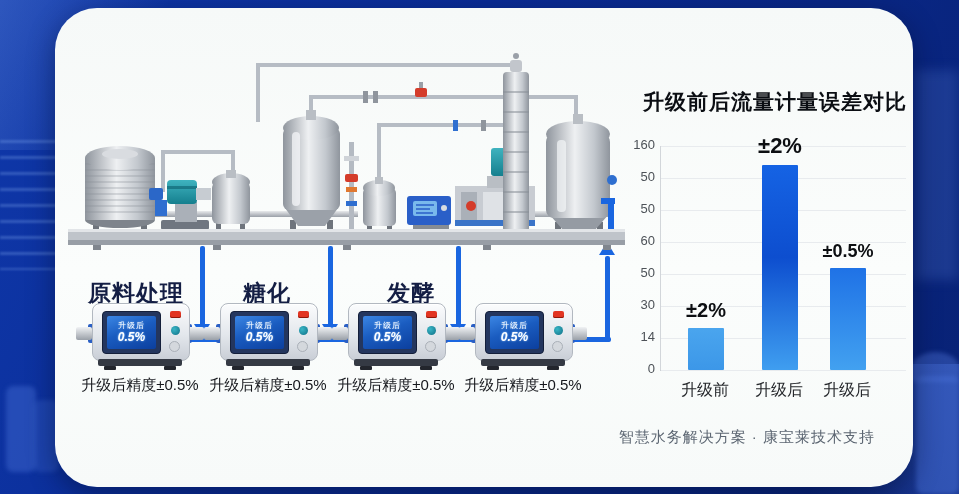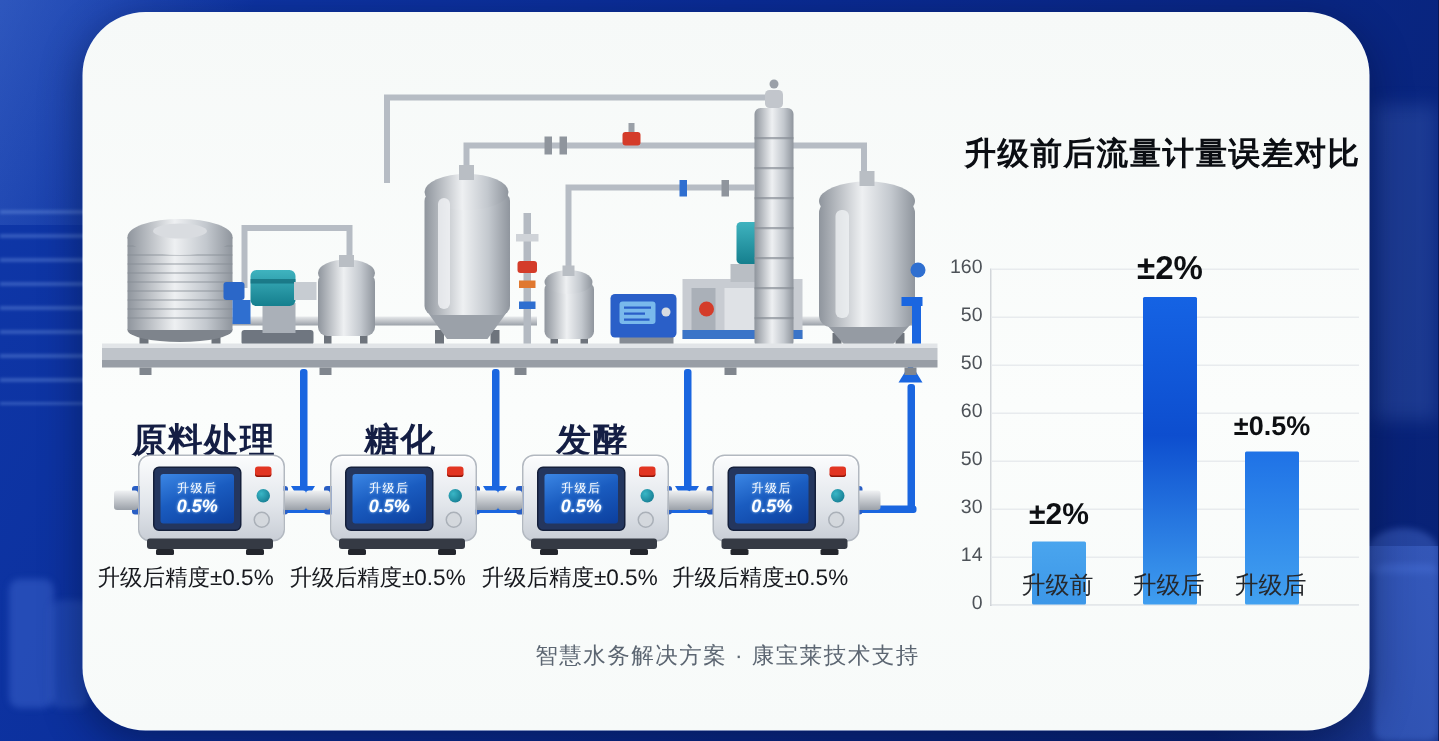--- a/index.html
+++ b/index.html
@@ -37,22 +37,22 @@
   .arrow-down{position:absolute;width:0;height:0;top:316px;z-index:1;
     border-left:8px solid transparent;border-right:8px solid transparent;border-top:13px solid #1a66e0;}
   .adr-1{left:139px;} .adr-2{left:267px;} .adr-3{left:395px;}
   .pipe-rise{left:550px;top:248px;width:5px;height:86px;border-radius:2px;}
   .arrow-up{position:absolute;width:0;height:0;left:544px;top:234px;z-index:1;
     border-left:8px solid transparent;border-right:8px solid transparent;border-bottom:13px solid #1a66e0;}
 
   
   .stage-label{position:absolute;top:270px;width:140px;text-align:center;z-index:3;
     font-size:23px;font-weight:bold;color:#141e44;letter-spacing:1px;}
-  .sl-1{left:11px;} .sl-2{left:142px;} .sl-3{left:270px;} .sl-4{left:398px;}
-  .meter-caption{position:absolute;top:368px;width:150px;text-align:left;z-index:3;
+  .sl-1{left:11px;} .sl-2{left:142px;} .sl-3{left:286px;} .sl-4{left:398px;}
+  .meter-caption{position:absolute;top:368px;width:150px;text-align:center;z-index:3;
     font-size:15px;color:#16181d;}
   .mc-1{left:10px;} .mc-2{left:138px;} .mc-3{left:266px;} .mc-4{left:393px;}
 
   
   .meter{position:absolute;top:295px;width:96px;height:68px;z-index:3;}
   .mt-1{left:37px;} .mt-2{left:165px;} .mt-3{left:293px;} .mt-4{left:420px;}
   .m-flange{position:absolute;width:8px;height:19px;top:21px;background:#2a5fc4;border-radius:2px;}
   .m-flange.l{left:-4px;} .m-flange.r{right:-4px;}
   .m-conn{position:absolute;width:16px;height:13px;top:24px;border-radius:2px;
     background:linear-gradient(180deg,#f0f2f4,#9aa0a8);}
@@ -75,42 +75,42 @@
     background:#d4d8dd;border:1px solid #aab0b8;}
   .m-base{position:absolute;left:6px;right:6px;top:56px;height:7px;background:#353a44;border-radius:2px;}
   .m-foot{position:absolute;top:63px;width:12px;height:4px;background:#23262d;border-radius:1px;}
   .m-foot.l{left:12px;} .m-foot.r{right:12px;}
 
   
   .chart{position:absolute;left:585px;top:72px;width:270px;height:345px;z-index:3;}
   .chart-title{position:absolute;left:0;top:8px;width:100%;text-align:center;
     font-size:21px;font-weight:bold;color:#0b0e13;letter-spacing:1px;}
   .plot{position:absolute;left:20px;top:66px;width:245px;height:224px;
-    border-left:1px solid #d2d6da;border-bottom:1px solid #c9cdd1;margin-top:33px;}
+    border-left:1px solid #d2d6da;border-bottom:1px solid #c9cdd1;}
   .grid{position:absolute;left:0;top:0;width:100%;height:100%;
     display:flex;flex-direction:column;justify-content:space-between;}
   .gridrow{position:relative;height:0;}
   .gridline{position:absolute;left:0;right:0;top:0;border-top:1px solid #e8ebee;}
   .tick-label{position:absolute;left:-38px;top:-9px;width:32px;text-align:right;
     font-size:13px;color:#4d5258;}
   .bar-col{position:absolute;bottom:0;width:60px;display:flex;flex-direction:column;
     align-items:center;justify-content:flex-end;}
   .bc-1{left:15px;} .bc-2{left:89px;} .bc-3{left:157px;}
   .bar-label{margin-bottom:6px;font-weight:bold;color:#0d0f12;white-space:nowrap;}
   .bl-1{font-size:20px;} .bl-2{font-size:22px;} .bl-3{font-size:18px;}
   .bar{width:36px;border-radius:1px;}
   .bar-1{background:linear-gradient(180deg,#4aa5ee 0%,#3c97e8 100%);}
   .bar-2{background:linear-gradient(180deg,#1563e4 0%,#0d4ecf 45%,#3f9ef0 100%);}
   .bar-3{background:linear-gradient(180deg,#1f72e6 0%,#42a1f0 100%);}
   .xlabels{position:absolute;left:20px;top:300px;width:245px;height:24px;}
   .xlabel{position:absolute;width:70px;text-align:center;font-size:16px;color:#26282c;}
   .xl-1{left:10px;} .xl-2{left:84px;} .xl-3{left:152px;}
 
   
-  .footer{position:absolute;left:40px;top:420px;width:780px;text-align:center;
+  .footer{position:absolute;left:40px;top:420px;width:780px;text-align:right;
     font-size:15px;color:#5c6672;letter-spacing:1px;z-index:3;}
 </style>
 </head>
 <body>
 
 <div class="stage">
 
   <div class="bg-deco bg-streak-tl"></div>
   <div class="bg-deco bg-lines-left"></div>
   <div class="bg-deco bg-tank bg-tank-l1"></div>

